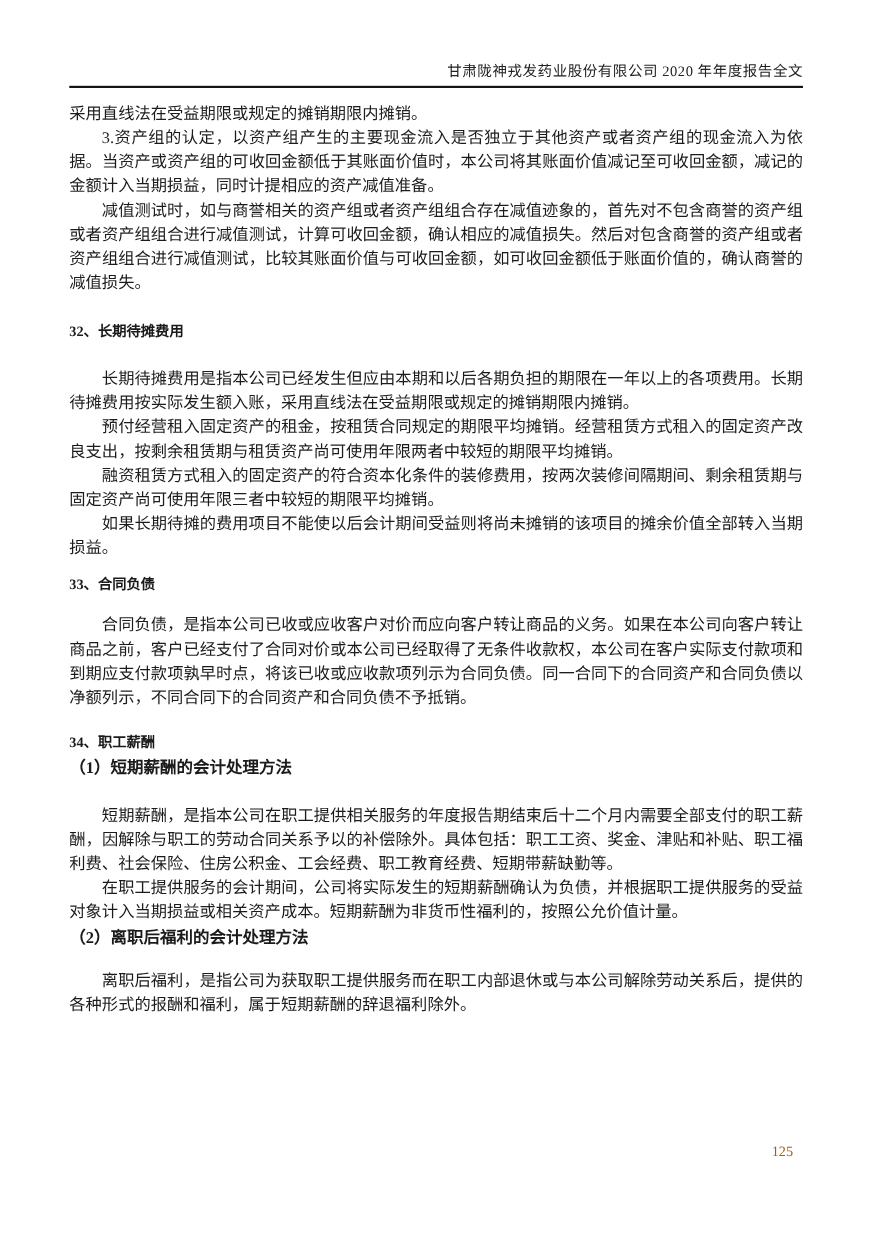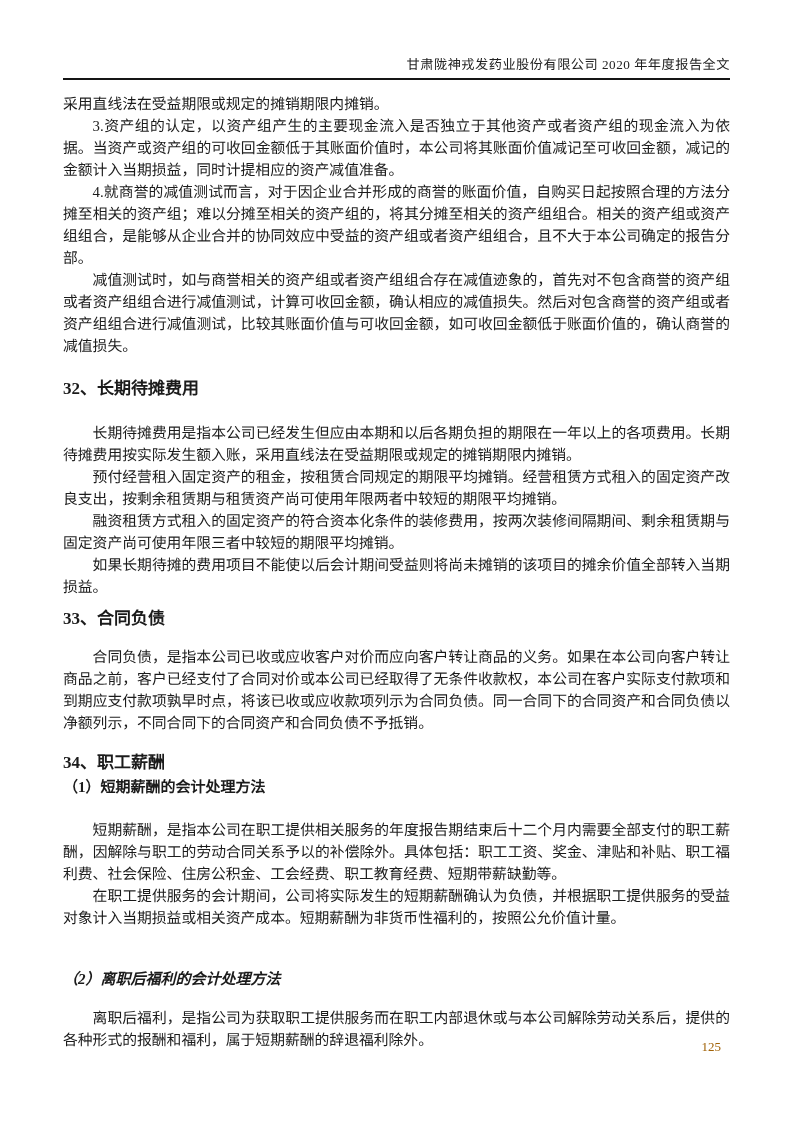--- a/index.html
+++ b/index.html
@@ -32,36 +32,36 @@
     margin: 0 63px;
     padding-top: 13px;
     font-size: 14.8px;
     line-height: 22px;
     text-align: justify;
     text-justify: inter-ideograph;
   }
   .para { text-indent: 2em; }
   .para.no-indent { text-indent: 0; }
   .section-heading {
-    font-size: 17px;
+    font-size: 13px;
     font-weight: bold;
     line-height: 24px;
     text-align: left;
   }
   .sh-32 { margin-top: 20px; margin-bottom: 21px; }
   .sh-33 { margin-top: 9px;  margin-bottom: 15px; }
   .sh-34 { margin-top: 17px; }
   .sub-heading {
     font-size: 15px;
     font-weight: bold;
     line-height: 24px;
     text-align: left;
   }
   .sub-1 { margin-top: 0;    margin-bottom: 20px; }
-  .sub-2 { margin-top: 38px; margin-bottom: 16px; font-style: italic; }
+  .sub-2 { margin-bottom: 16px; }
   .page-number {
     position: absolute;
     top: 1039px;
     right: 72px;
     font-size: 13px;
     color: #a16207;
   }
 </style>
 </head>
 <body>
@@ -71,21 +71,20 @@
   <header class="page-header">
     <div class="header-title">甘肃陇神戎发药业股份有限公司 2020 年年度报告全文</div>
   </header>
 
   <main class="content">
 
     <p class="para no-indent">采用直线法在受益期限或规定的摊销期限内摊销。</p>
 
     <p class="para">3.资产组的认定，以资产组产生的主要现金流入是否独立于其他资产或者资产组的现金流入为依据。当资产或资产组的可收回金额低于其账面价值时，本公司将其账面价值减记至可收回金额，减记的金额计入当期损益，同时计提相应的资产减值准备。</p>
 
-    <p class="para">4.就商誉的减值测试而言，对于因企业合并形成的商誉的账面价值，自购买日起按照合理的方法分摊至相关的资产组；难以分摊至相关的资产组的，将其分摊至相关的资产组组合。相关的资产组或资产组组合，是能够从企业合并的协同效应中受益的资产组或者资产组组合，且不大于本公司确定的报告分部。</p>
 
     <p class="para">减值测试时，如与商誉相关的资产组或者资产组组合存在减值迹象的，首先对不包含商誉的资产组或者资产组组合进行减值测试，计算可收回金额，确认相应的减值损失。然后对包含商誉的资产组或者资产组组合进行减值测试，比较其账面价值与可收回金额，如可收回金额低于账面价值的，确认商誉的减值损失。</p>
 
     <h2 class="section-heading sh-32">32、长期待摊费用</h2>
 
     <p class="para">长期待摊费用是指本公司已经发生但应由本期和以后各期负担的期限在一年以上的各项费用。长期待摊费用按实际发生额入账，采用直线法在受益期限或规定的摊销期限内摊销。</p>
 
     <p class="para">预付经营租入固定资产的租金，按租赁合同规定的期限平均摊销。经营租赁方式租入的固定资产改良支出，按剩余租赁期与租赁资产尚可使用年限两者中较短的期限平均摊销。</p>
 
     <p class="para">融资租赁方式租入的固定资产的符合资本化条件的装修费用，按两次装修间隔期间、剩余租赁期与固定资产尚可使用年限三者中较短的期限平均摊销。</p>

